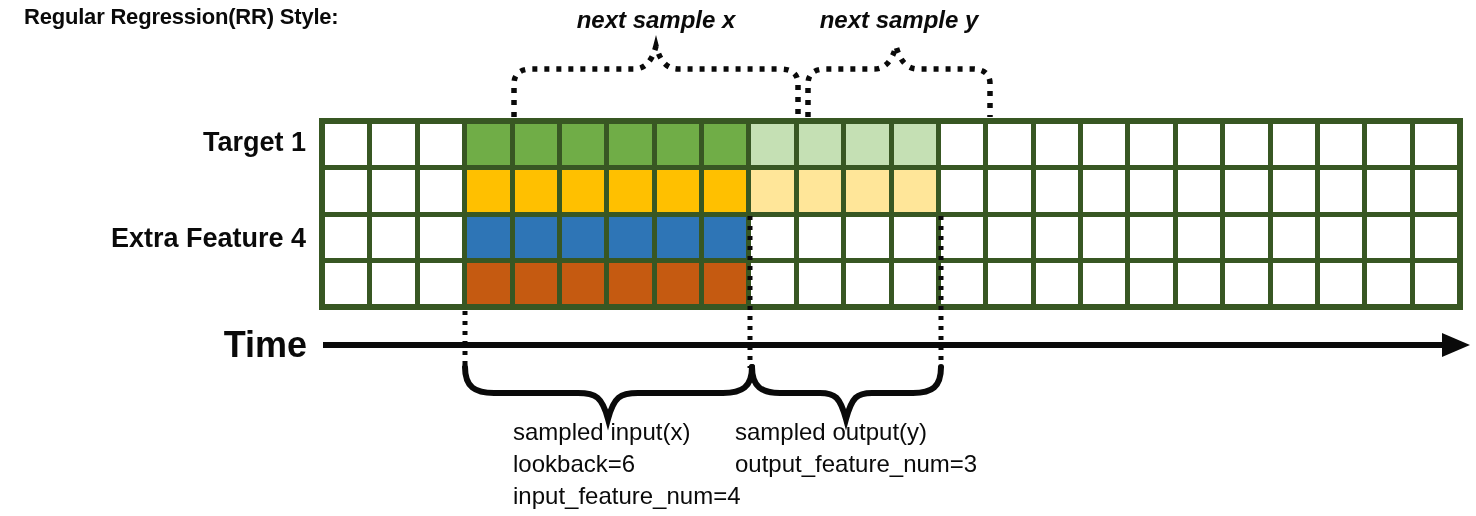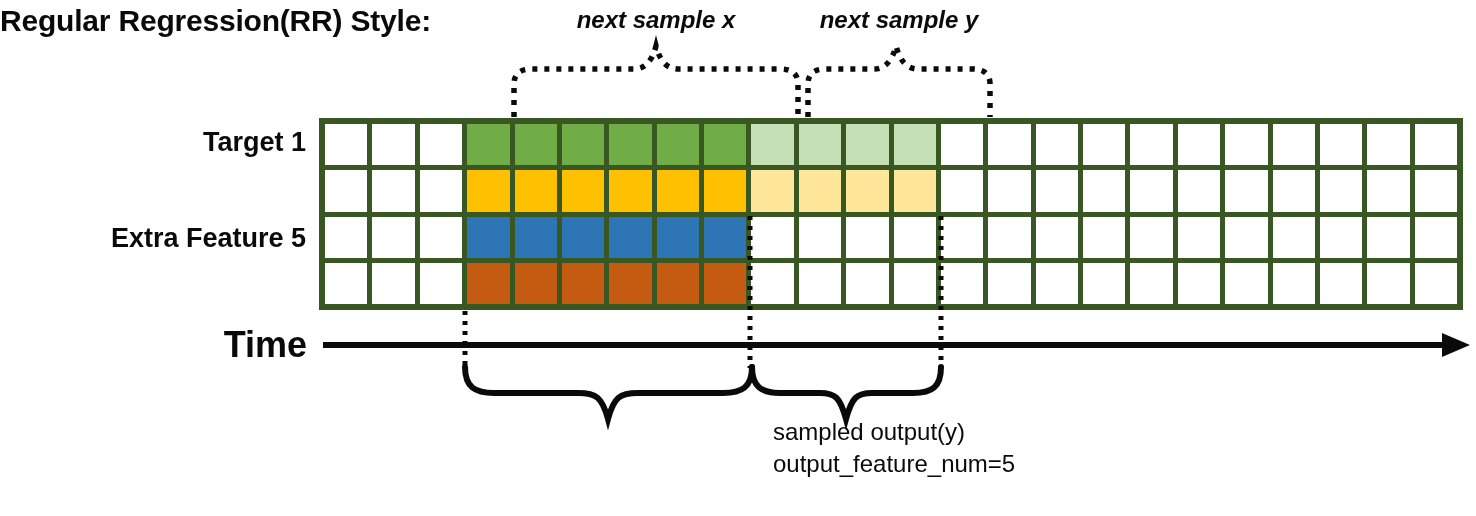--- a/index.html
+++ b/index.html
@@ -1,53 +1,53 @@
 <!DOCTYPE html>
 <html><head>
 <meta charset="utf-8">
 <style>
   html,body{margin:0;padding:0;background:#fff;}
   #canvas{
     position:relative;width:1476px;height:516px;background:#fff;overflow:hidden;
     font-family:"Liberation Sans", sans-serif;color:#0a0a0a;
   }
   .abs{position:absolute;}
-  #title{left:0;top:4px;font-size:30px;font-weight:bold;letter-spacing:-0.2px;}
+  #title{left:24px;top:4px;font-size:22px;font-weight:bold;letter-spacing:-0.2px;}
   .row-label{left:0;width:306px;text-align:right;font-size:27px;font-weight:bold;line-height:47px;height:47px;}
   #row-label-0{top:119px;}
   #row-label-1{top:167px;}
   #row-label-2{top:215px;}
   #row-label-3{top:263px;}
   #time-label{left:0;width:307px;text-align:right;top:329px;font-size:36px;font-weight:bold;line-height:32px;}
   #sample-grid{
     left:319px;top:118px;width:1144px;height:192px;
     display:grid;grid-template-rows:repeat(4,1fr);
     gap:5px;padding:6px;box-sizing:border-box;
   }
   .cell{background:#fff;}
   .next-label{font-size:24px;font-style:italic;font-weight:600;top:6px;width:300px;text-align:center;line-height:28px;}
   #next-sample-x{left:506px;}
   #next-sample-y{left:749px;}
   .note-block{font-size:24px;line-height:32px;top:416px;white-space:nowrap;}
   #input-note{left:513px;}
-  #output-note{left:773px;}
+  #output-note{left:735px;}
   #overlay{left:0;top:0;pointer-events:none;}
 </style>
 </head>
 <body>
 
 <div id="canvas">
 
   <div id="title" class="abs">Regular Regression(RR) Style:</div>
 
   <div id="next-sample-x" class="abs next-label">next sample x</div>
   <div id="next-sample-y" class="abs next-label">next sample y</div>
 
   <div id="row-label-0" class="abs row-label">Target 1</div>
-  <div id="row-label-2" class="abs row-label">Extra Feature 5</div>
+  <div id="row-label-2" class="abs row-label">Extra Feature 4</div>
 
   <div id="sample-grid" class="abs" style="background: rgb(56, 87, 35); grid-template-columns: repeat(24, 1fr);">
       <div class="cell"></div>
       <div class="cell"></div>
       <div class="cell"></div>
       <div class="cell" style="background: rgb(112, 173, 71);"></div>
       <div class="cell" style="background: rgb(112, 173, 71);"></div>
       <div class="cell" style="background: rgb(112, 173, 71);"></div>
       <div class="cell" style="background: rgb(112, 173, 71);"></div>
       <div class="cell" style="background: rgb(112, 173, 71);"></div>
@@ -154,19 +154,24 @@
     <path d="M 941 216 L 941 368" fill="none" stroke="#0a0a0a" stroke-width="5" stroke-dasharray="4 6"></path>
 
     <line x1="323" y1="345" x2="1444" y2="345" stroke="#0a0a0a" stroke-width="6"></line>
     <polygon points="1442,333 1470,345 1442,357" fill="#0a0a0a"></polygon>
 
     <path d="M 465 367 C 465 387 475 393 494 393 L 578 393 C 596 393 602 397 608 419 C 614 397 620 393 638 393 L 723 393 C 742 393 752 387 752 367" fill="none" stroke="#0a0a0a" stroke-width="6" stroke-linecap="round"></path>
 
     <path d="M 752 367 C 752 387 762 393 780 393 L 820 393 C 835 393 840 397 846 419 C 852 397 857 393 872 393 L 913 393 C 932 393 941 387 941 367" fill="none" stroke="#0a0a0a" stroke-width="6" stroke-linecap="round"></path>
   </svg>
 
+  <div id="input-note" class="abs note-block">
+    <div>sampled input(x)</div>
+    <div>lookback=6</div>
+    <div>input_feature_num=4</div>
+  </div>
 
   <div id="output-note" class="abs note-block">
     <div>sampled output(y)</div>
-    <div>output_feature_num=5</div>
+    <div>output_feature_num=3</div>
   </div>
 
 </div>
 
 </body></html>

